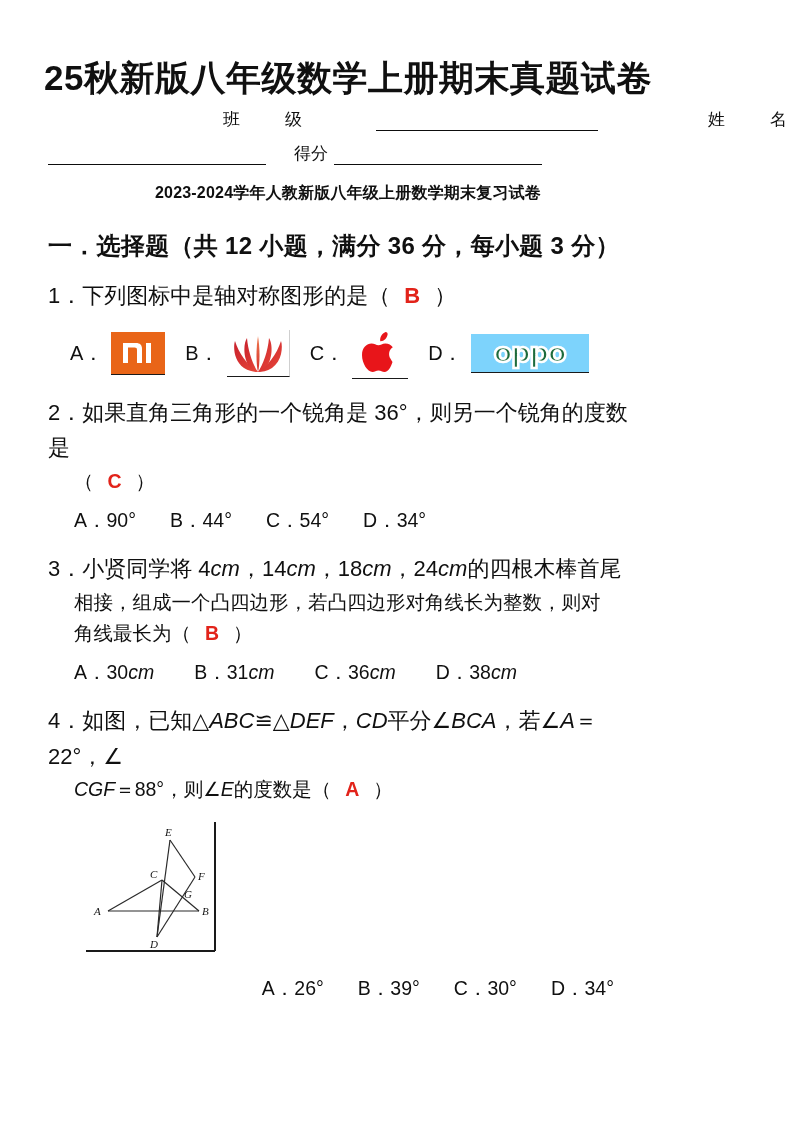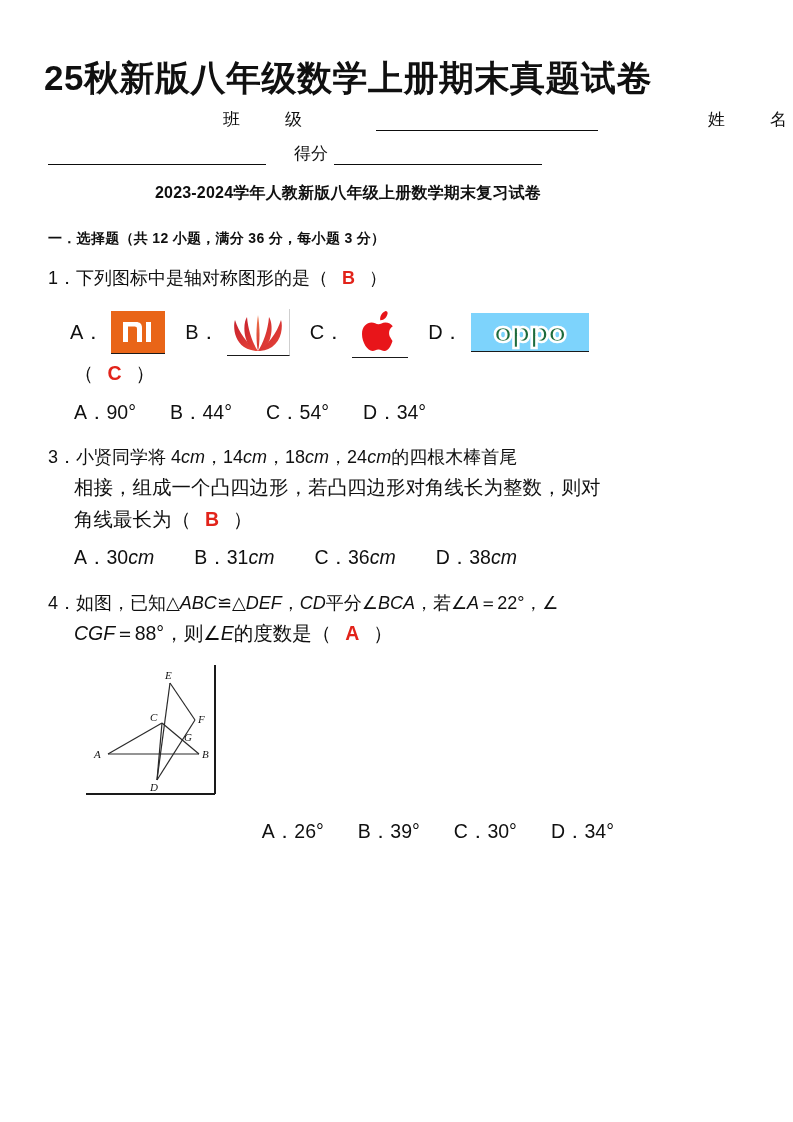--- a/index.html
+++ b/index.html
@@ -70,34 +70,34 @@
   .subtitle {
     text-align: center;
     font-size: 16px;
     font-weight: bold;
     margin: 18px 0 0 0;
     letter-spacing: 0.2px;
   }
 
   
   .section-head {
-    font-size: 14px;
+    font-size: 24px;
     font-weight: bold;
     margin: 26px 0 0 0;
     padding: 0 48px;
     letter-spacing: 0.3px;
   }
 
   
   .q {
     padding: 0 48px;
     box-sizing: border-box;
   }
   .q-stem {
-    font-size: 18px;
+    font-size: 22px;
     line-height: 1.62;
     margin-top: 16px;
     text-indent: 0;
   }
   .q-cont {
     font-size: 19.5px;
     line-height: 1.62;
     padding-left: 26px;
   }
   .ans {
@@ -273,20 +273,23 @@
         <span class="logo-letter">D．</span>
         <span class="logo-box lg-oppo">
           <span class="oppo-txt">oppo</span>
         </span>
       </div>
 
     </div>
   </div>
 
   <div class="q">
+    <div class="q-stem">
+      <span>2．</span><span>如果直角三角形的一个锐角是 36°，则另一个锐角的度数是</span>
+    </div>
     <div class="q-cont">
       <span>（</span><span class="ans">C</span><span>）</span>
     </div>
     <div class="opts gap-a">
       <span class="o">A．90°</span>
       <span class="o">B．44°</span>
       <span class="o">C．54°</span>
       <span class="o">D．34°</span>
     </div>
   </div>

